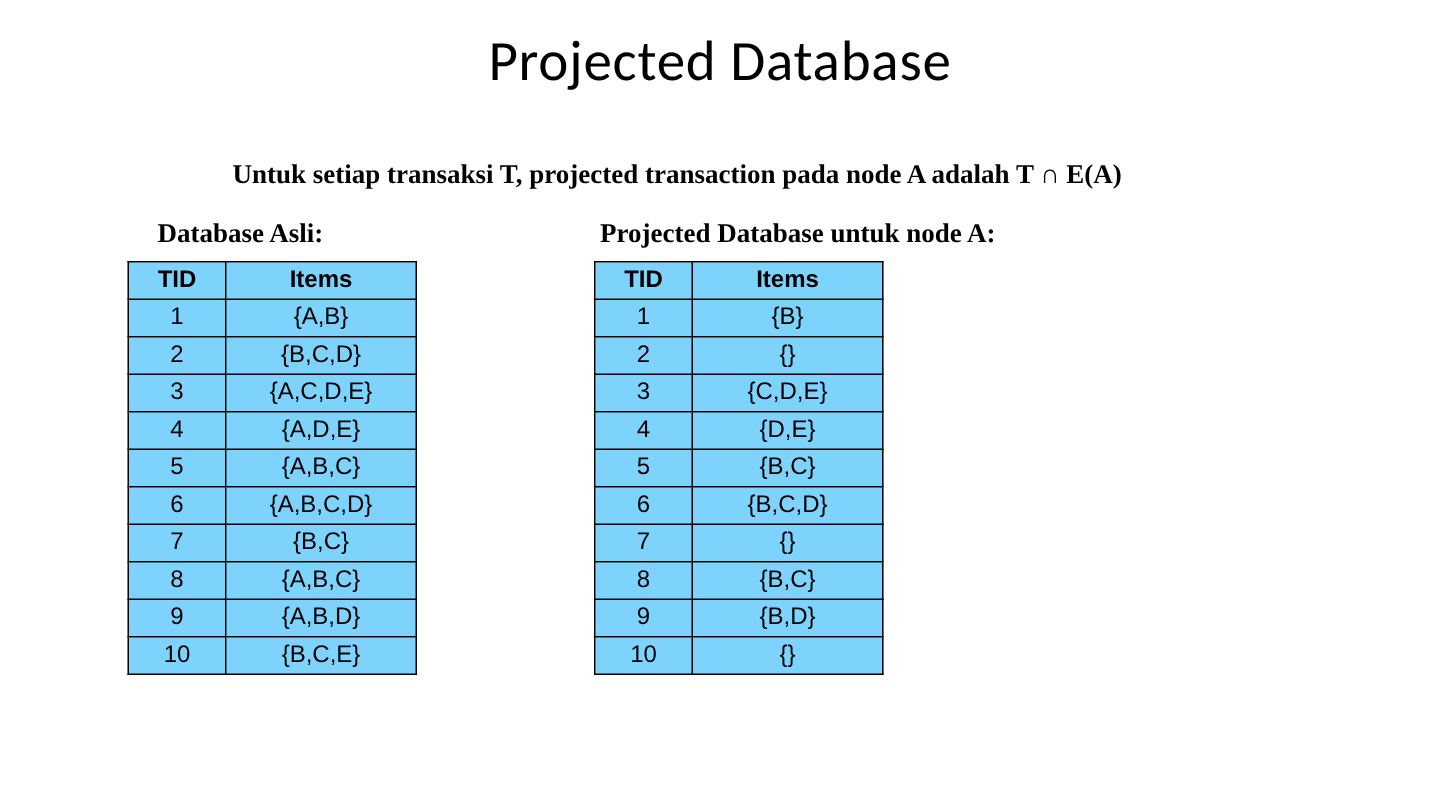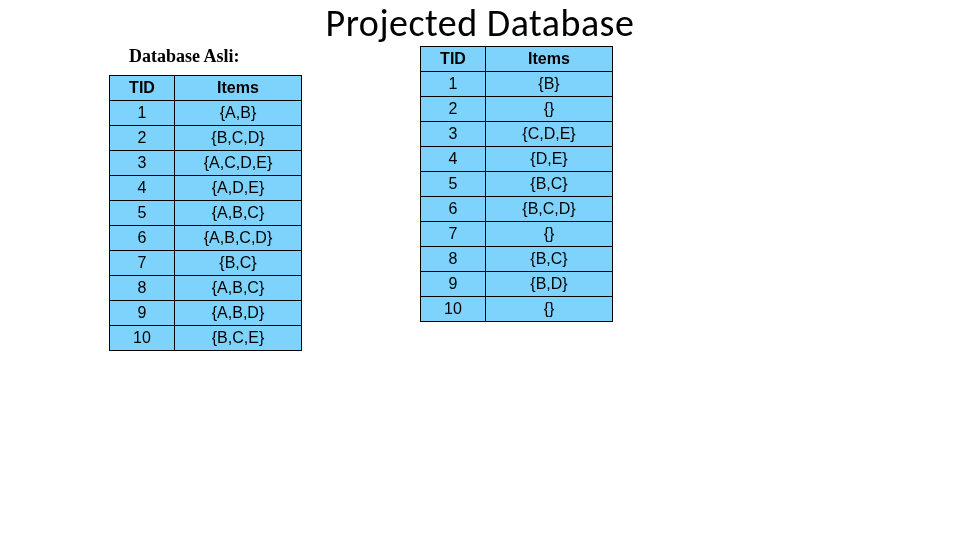--- a/index.html
+++ b/index.html
@@ -14,34 +14,35 @@
   .slide {
     width: 100%;
     height: 100%;
     position: relative;
     box-sizing: border-box;
   }
   .title {
     font-family: Calibri, Arial, sans-serif;
     font-size: 38px;
     text-align: center;
+    margin-top: 18px;
     font-weight: 400;
     letter-spacing: 0.5px;
   }
   .subtitle {
     font-family: "Times New Roman", serif;
     font-weight: bold;
     font-size: 18px;
     text-align: left;
     margin: 42px 0 18px 155px;
   }
   .cols {
     display: flex;
     justify-content: flex-start;
-    padding-left: 109px;
+    padding-left: 85px;
   }
   .col { }
   .col + .col { margin-left: 118px; }
   .tbl-title {
     font-family: "Times New Roman", serif;
     font-weight: bold;
     font-size: 18px;
     margin-bottom: 8px;
     text-align: left;
     padding-left: 20px;
@@ -64,20 +65,21 @@
     font-weight: bold;
   }
   .tid-col { width: 48px; }
   .items-col { width: 110px; }
 </style>
 </head>
 <body>
 
 <div class="slide">
   <div class="title">Projected Database</div>
+  <div class="subtitle">Untuk setiap transaksi T, projected transaction pada node A adalah  T ∩ E(A)</div>
 
   <div class="cols">
 
     <div class="col">
       <div class="tbl-title">Database Asli:</div>
       <table>
         <thead>
           <tr>
             <th class="tid-col">TID</th>
             <th class="items-col">Items</th>
@@ -122,20 +124,21 @@
             </tr>
           <tr>
               <td>10</td>
               <td>{B,C,E}</td>
             </tr>
         </tbody>
       </table>
     </div>
 
     <div class="col">
+      <div class="tbl-title">Projected Database untuk node A:</div>
       <table>
         <thead>
           <tr>
             <th class="tid-col">TID</th>
             <th class="items-col">Items</th>
           </tr>
         </thead>
         <tbody>
           <tr>
               <td>1</td>

